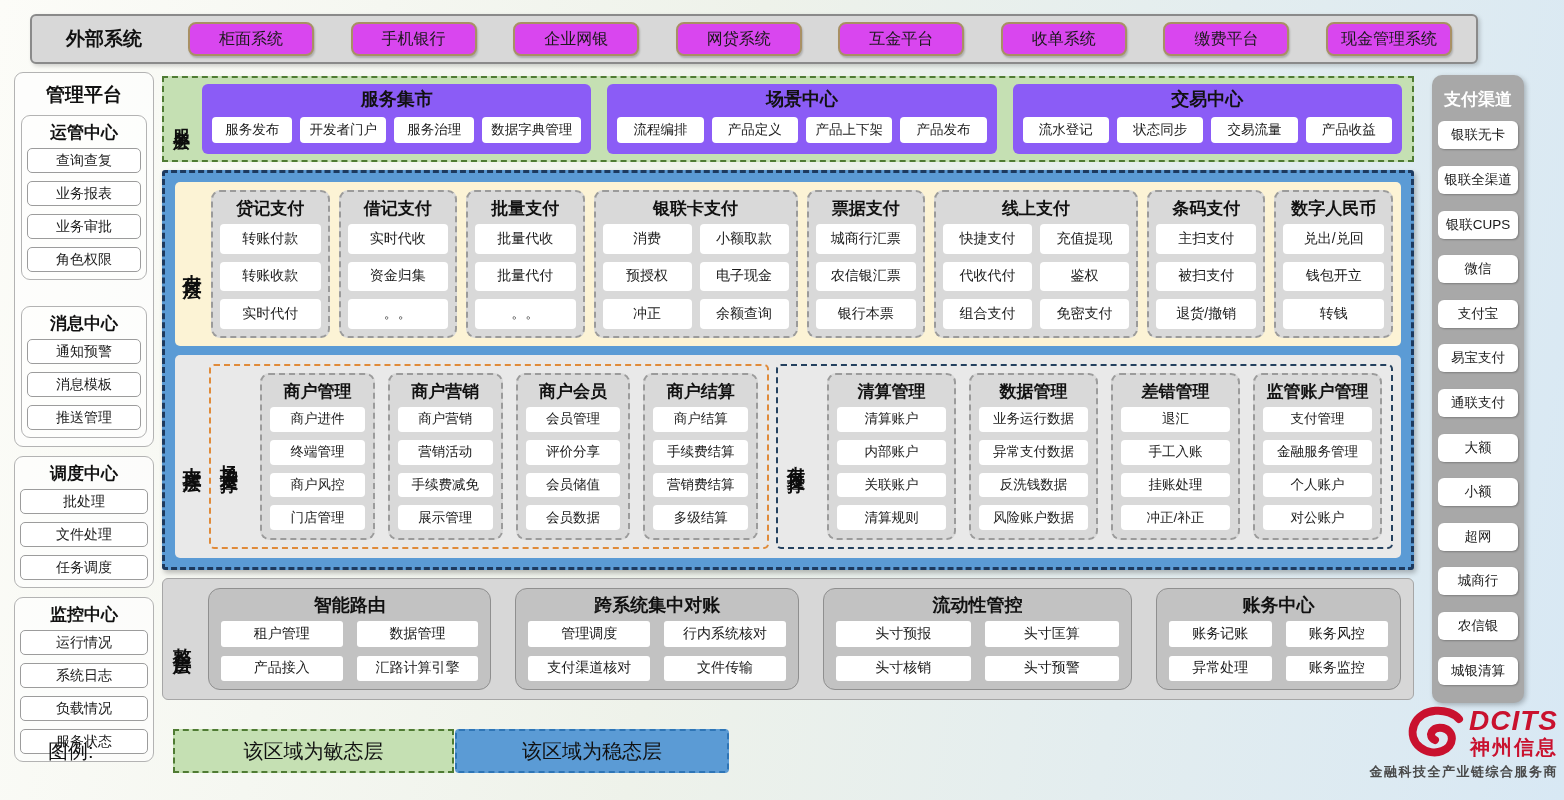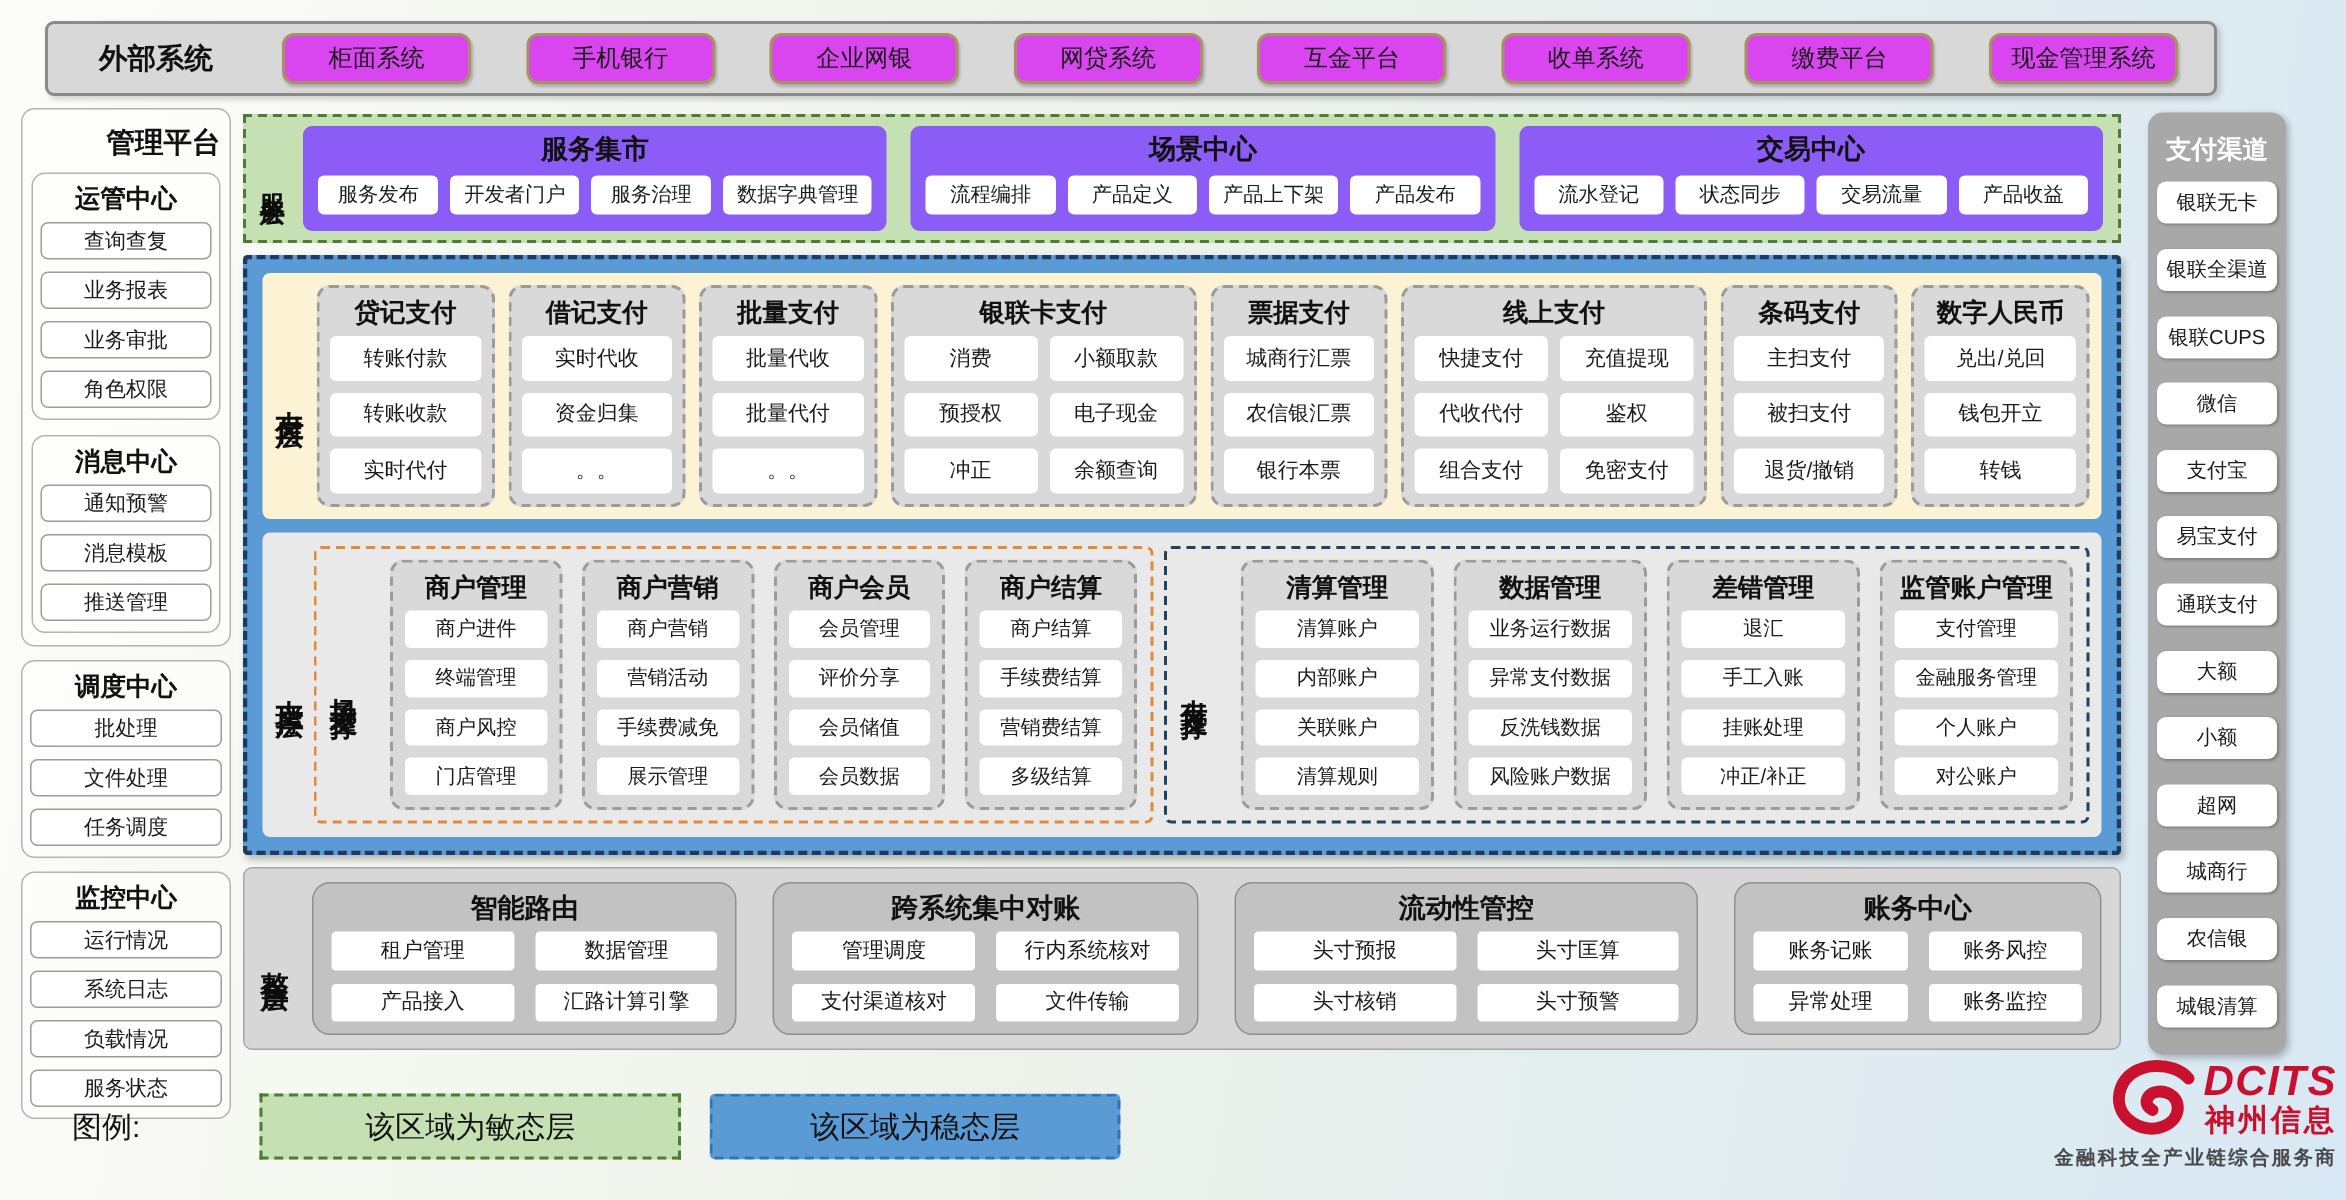--- a/index.html
+++ b/index.html
@@ -21,24 +21,24 @@
           border:2px solid #8a8a8a;border-radius:6px;display:flex;align-items:center;
           padding:0 10px 0 34px;box-shadow:2px 2px 4px rgba(0,0,0,.18)}
   .topbar-title{font-size:19px;font-weight:bold;width:108px;flex:none}
   .topbar-chips{flex:1;display:flex;justify-content:space-between;padding:0 14px}
   .topbar .chip{background:#d946ef;border:2px solid #a89064;border-radius:8px;height:34px;
                 min-width:126px;padding:0 12px;font-size:16px;box-shadow:1px 2px 2px rgba(0,0,0,.2)}
 
   
   .left-sidebar{position:absolute;left:14px;top:72px;width:140px;display:flex;flex-direction:column;gap:9px}
   .side-box{background:rgba(253,253,253,.68);border:1px solid #b3b3b3;border-radius:9px;padding:5px 6px 8px}
-  .side-title{font-size:19px;font-weight:bold;text-align:right;padding:4px 0 7px}
+  .side-title{font-size:19px;font-weight:bold;text-align:center;padding:4px 0 7px}
   .left-sidebar .group{border:1px solid #b3b3b3;border-radius:9px;background:rgba(255,255,255,.35);
                        padding:3px 5px 7px}
-  .left-sidebar .side-groups .group + .group{margin-top:10px}
+  .left-sidebar .side-groups .group + .group{margin-top:26px}
   .left-sidebar .standalone .group{background:rgba(253,253,253,.68)}
   .left-sidebar .group-title{font-size:17px;font-weight:bold;text-align:center;padding:2px 0 4px}
   .left-sidebar .chips{display:flex;flex-direction:column;gap:8px}
   .left-sidebar .chip{border:1px solid #9c9c9c;border-radius:5px;height:25px;font-size:14px}
 
   
   .service-layer{position:absolute;left:162px;top:76px;width:1252px;height:86px;background:#c5e0b3;
                  border:2px dashed #4f7b33;display:flex;align-items:center;gap:12px;padding:6px 10px 6px 9px}
   .service-layer > .v-label{font-size:17px;letter-spacing:3px}
   .service-groups{flex:1;display:flex;gap:16px;height:100%}
@@ -102,21 +102,21 @@
             box-shadow:2px 2px 5px rgba(0,0,0,.25)}
   .channels-title{color:#fff;font-weight:bold;font-size:17px;text-align:center;padding:5px 0 2px}
   .channels .chips-col{flex:1;display:flex;flex-direction:column;justify-content:space-around}
   .channels .chip{height:28px;border-radius:6px;font-size:13.5px;box-shadow:1px 1px 2px rgba(0,0,0,.25)}
 
   
   .legend{position:absolute;left:48px;top:729px;display:flex;align-items:center}
   .legend-label{font-size:20px;width:78px}
   .legend-box{width:281px;height:44px;display:flex;align-items:center;justify-content:center;font-size:20px}
   .legend-box.agile{background:#c5e0b3;border:2px dashed #4f7b33;margin-left:47px}
-  .legend-box.stable{background:#5b9bd5;border:2px dashed #2e75b6;border-radius:4px;margin-left:19px;width:274px}
+  .legend-box.stable{background:#5b9bd5;border:2px dashed #2e75b6;border-radius:4px;margin-left:1px;width:274px}
 
   
   .logo{position:absolute;right:6px;top:706px;width:225px;display:flex;flex-direction:column;align-items:flex-end}
   .logo-row{display:flex;align-items:center;gap:3px}
   .logo-text{display:flex;flex-direction:column;align-items:flex-end}
   .logo-name{font-size:28px;font-weight:bold;font-style:italic;color:#c9112e;letter-spacing:1px;line-height:1}
   .logo-company{font-size:20px;font-weight:bold;color:#c9112e;letter-spacing:2px;line-height:1.2}
   .logo-slogan{font-size:13px;font-weight:bold;color:#4a4a4a;letter-spacing:1.5px;margin-top:3px;white-space:nowrap}
 </style>
 </head>

